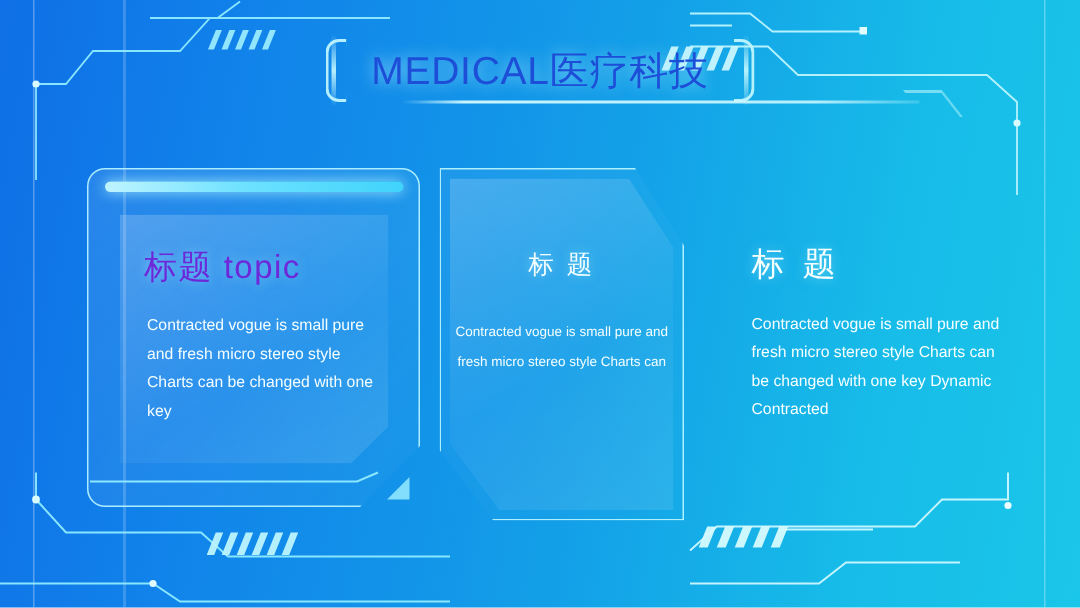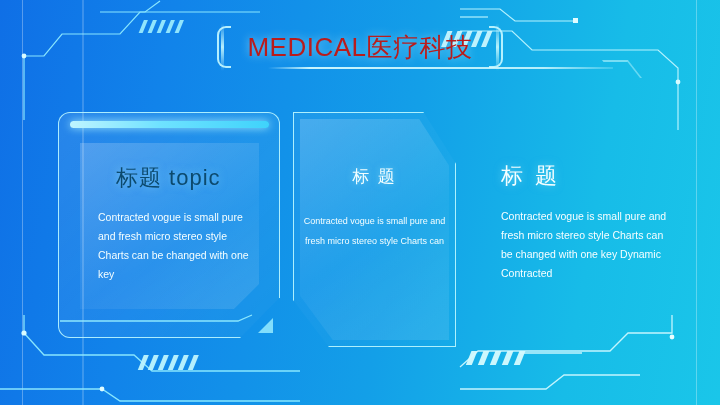--- a/index.html
+++ b/index.html
@@ -35,21 +35,21 @@
     content:""; position:absolute; left:4px; top:-3px; width:3px; height:48px;
     background:linear-gradient(180deg,rgba(200,250,255,0),rgba(200,250,255,.9),rgba(200,250,255,0));
     border-radius:2px;
   }
   .bracket.right::after {
     content:""; position:absolute; right:4px; top:-3px; width:3px; height:48px;
     background:linear-gradient(180deg,rgba(200,250,255,0),rgba(200,250,255,.9),rgba(200,250,255,0));
     border-radius:2px;
   }
   .title-text {
-    font-size:26px; letter-spacing:.5px; color:#b91c1c;
+    font-size:26px; letter-spacing:.5px; color:#1d4ed8;
     text-shadow:0 0 10px rgba(180,240,255,.75);
     white-space:nowrap;
   }
   .title-underline {
     position:absolute; left:268px; top:67px; width:345px; height:2px;
     background:linear-gradient(90deg,rgba(200,250,255,0),rgba(210,250,255,.95) 12%,rgba(210,250,255,.85) 80%,rgba(200,250,255,.2));
   }
   .title-underline::after {
     content:""; position:absolute; right:-22px; top:-7px; width:24px; height:16px;
     border-top:2px solid rgba(200,250,255,.55);
@@ -75,22 +75,22 @@
     position:absolute; left:80px; top:143px; width:179px; height:166px;
     background:linear-gradient(150deg,rgba(255,255,255,.20),rgba(255,255,255,.05) 60%,rgba(255,255,255,.12));
     clip-path:polygon(0 0,100% 0,100% 85%,86% 100%,0 100%);
   }
   .card-left-tri {
     position:absolute; left:258px; top:318px; width:0; height:0;
     border-left:15px solid transparent;
     border-bottom:15px solid rgba(150,235,255,.85);
   }
   .left-h {
-    position:absolute; left:116px; top:163px;
-    font-size:22px; color:#0c4a6e; letter-spacing:1px;
+    position:absolute; left:96px; top:163px;
+    font-size:22px; color:#6d28d9; letter-spacing:1px;
     text-shadow:0 0 8px rgba(170,240,255,.5);
   }
   .left-body {
     position:absolute; left:98px; top:208px; width:152px;
     font-size:10.5px; line-height:19px; color:#f4feff;
   }
 
   
   .card-mid-frame {
     position:absolute; left:293px; top:112px; width:163px; height:235px;

